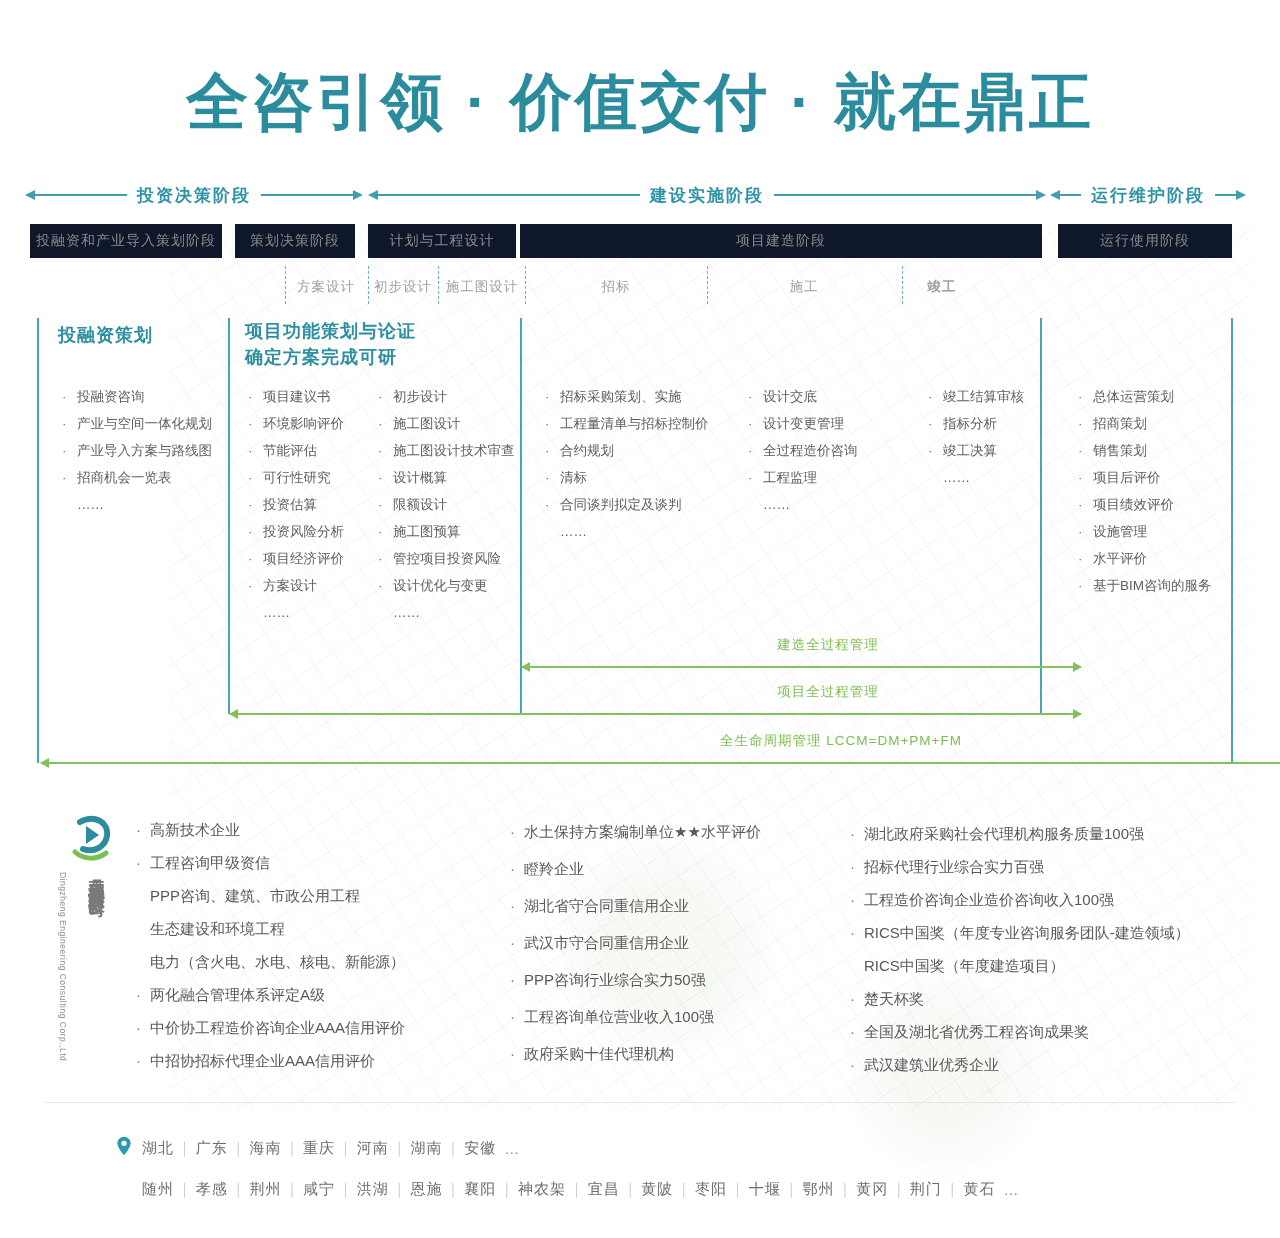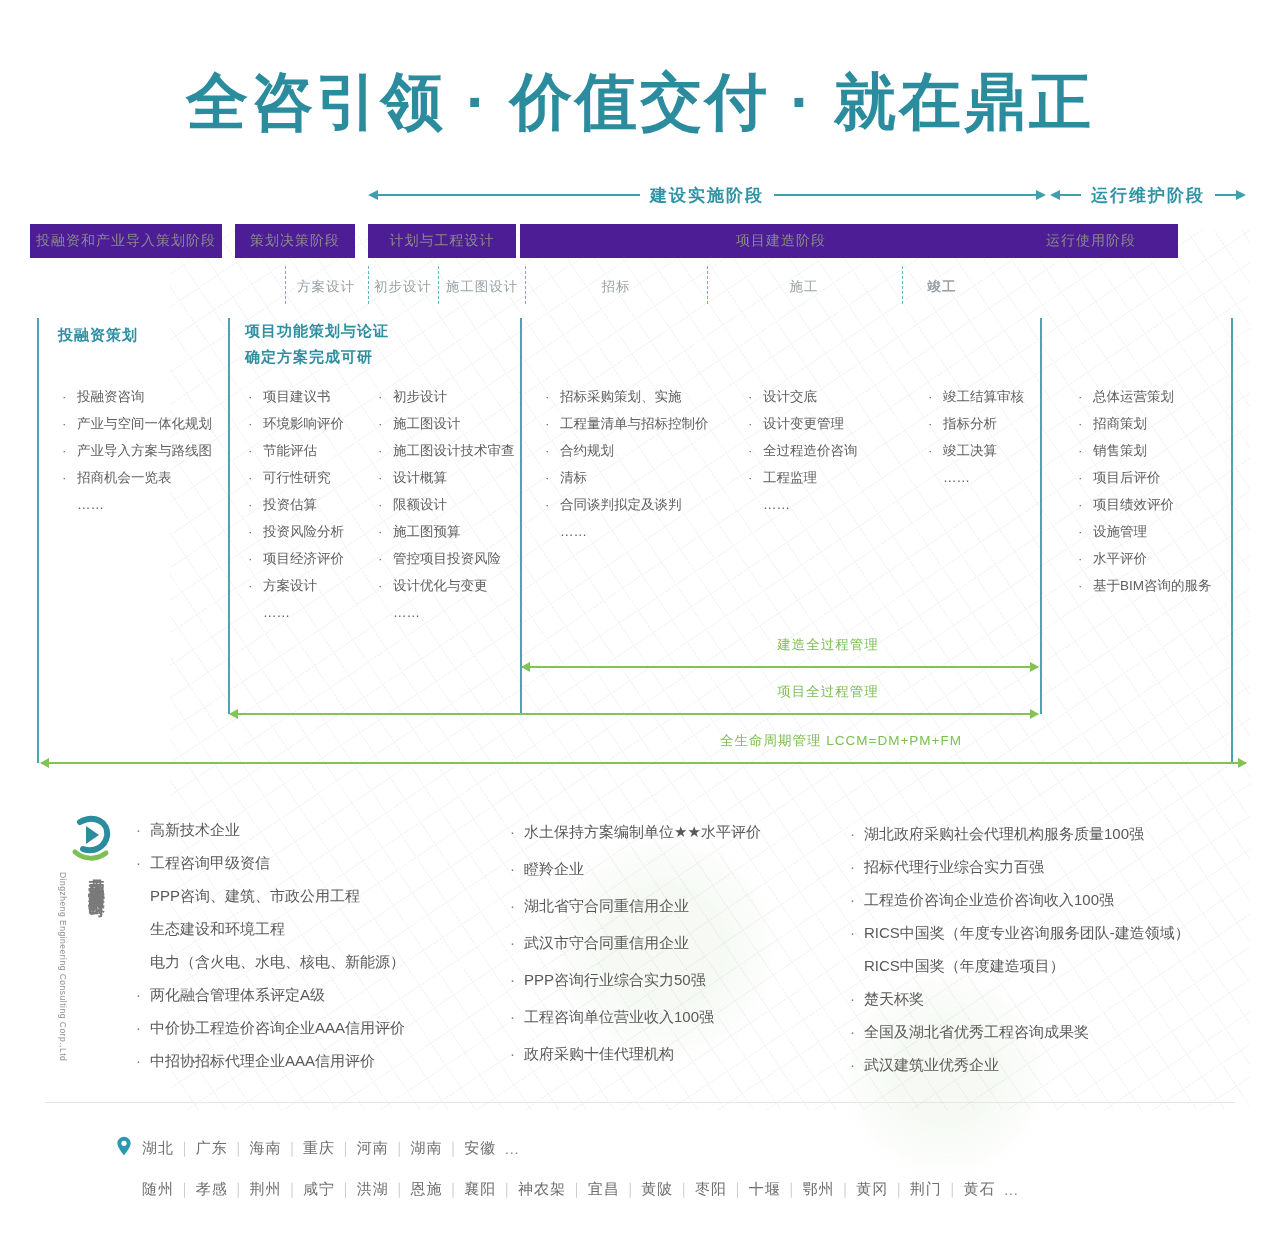--- a/index.html
+++ b/index.html
@@ -23,40 +23,40 @@
 
   
   .phase{top:182px;height:26px;display:flex;align-items:center;color:#2f93a5;}
   .phase .ln{flex:1;height:2px;background:#3f9fae;}
   .phase .lb{font-size:17px;font-weight:bold;margin:0 10px;letter-spacing:2px;white-space:nowrap;}
   .ah{width:0;height:0;border-top:5px solid transparent;border-bottom:5px solid transparent;}
   .ah.l{border-right:10px solid #3f9fae;}
   .ah.r{border-left:10px solid #3f9fae;}
 
   
-  .stage{top:224px;height:34px;background:#4c1d95;color:#8b8b8b;font-size:14px;
+  .stage{top:224px;height:34px;background:#0f172a;color:#8b8b8b;font-size:14px;
     display:flex;align-items:center;justify-content:center;letter-spacing:1px;white-space:nowrap;}
 
   
   .ssdash{top:266px;height:38px;width:0;border-left:1px dashed #64b6c2;}
   .sslabel{top:278px;transform:translateX(-50%);font-size:13.5px;color:#9aa0a4;white-space:nowrap;letter-spacing:1px;}
 
   
   .vln{width:2px;background:#4aa5b2;top:318px;}
 
   
-  .chead{font-size:15px;font-weight:bold;color:#2e8fa0;letter-spacing:1px;line-height:26px;white-space:nowrap;}
+  .chead{font-size:18px;font-weight:bold;color:#2e8fa0;letter-spacing:1px;line-height:26px;white-space:nowrap;}
 
   
   .list{white-space:nowrap;}
   .li{display:flex;font-size:13.5px;color:#5e5e5e;line-height:14px;margin-bottom:13px;}
   .li .b{width:15px;color:#6a6a6a;}
 
   
-  .gspan{color:#7cbf52;}
+  .gspan{color:#7cbf52;padding-left:43px;}
   .glabel{position:absolute;top:0;transform:translateX(-50%);font-size:13.5px;white-space:nowrap;letter-spacing:1px;}
   .gline{position:absolute;top:30px;left:0;right:0;height:2px;background:#82c257;}
   .gline .ah.l{position:absolute;left:-1px;top:-4px;border-right:9px solid #82c257;border-top:5px solid transparent;border-bottom:5px solid transparent;}
   .gline .ah.r{position:absolute;right:-1px;top:-4px;border-left:9px solid #82c257;border-top:5px solid transparent;border-bottom:5px solid transparent;}
 
   
   .vtext-cn{writing-mode:vertical-rl;text-orientation:upright;font-size:16.5px;font-weight:bold;
     color:#7a7a7a;letter-spacing:2px;white-space:nowrap;}
   .vtext-en{writing-mode:vertical-rl;font-size:8.5px;color:#8f8f8f;letter-spacing:.5px;white-space:nowrap;}
   .qcol .qli{display:flex;font-size:15px;color:#595959;line-height:20px;white-space:nowrap;}
@@ -74,40 +74,47 @@
 </head>
 <body>
 
 <div id="canvas">
 
   <div class="abs watermark"></div>
   <div class="abs watermark2"></div>
 
   <div class="abs page-title">全咨引领 · 价值交付 · 就在鼎正</div>
 
+  <div class="abs phase" style="left:25px;width:338px;">
+    <span class="ah l"></span>
+    <span class="ln"></span>
+    <span class="lb">投资决策阶段</span>
+    <span class="ln"></span>
+    <span class="ah r"></span>
+  </div>
   <div class="abs phase" style="left:368px;width:678px;">
     <span class="ah l"></span>
     <span class="ln"></span>
     <span class="lb">建设实施阶段</span>
     <span class="ln"></span>
     <span class="ah r"></span>
   </div>
   <div class="abs phase" style="left:1050px;width:196px;">
     <span class="ah l"></span>
     <span class="ln"></span>
     <span class="lb">运行维护阶段</span>
     <span class="ln"></span>
     <span class="ah r"></span>
   </div>
 
   <div class="abs stage" style="left:30px;width:192px;">投融资和产业导入策划阶段</div>
   <div class="abs stage" style="left:235px;width:120px;">策划决策阶段</div>
   <div class="abs stage" style="left:368px;width:148px;">计划与工程设计</div>
   <div class="abs stage" style="left:520px;width:522px;">项目建造阶段</div>
-  <div class="abs stage" style="left:1004px;width:174px;">运行使用阶段</div>
+  <div class="abs stage" style="left:1058px;width:174px;">运行使用阶段</div>
 
   <div class="abs ssdash" style="left:285px;"></div>
   <div class="abs ssdash" style="left:368px;"></div>
   <div class="abs ssdash" style="left:438px;"></div>
   <div class="abs ssdash" style="left:525px;"></div>
   <div class="abs ssdash" style="left:707px;"></div>
   <div class="abs ssdash" style="left:902px;"></div>
   <div class="abs sslabel" style="left:326px;">方案设计</div>
   <div class="abs sslabel" style="left:403px;">初步设计</div>
   <div class="abs sslabel" style="left:482px;">施工图设计</div>

